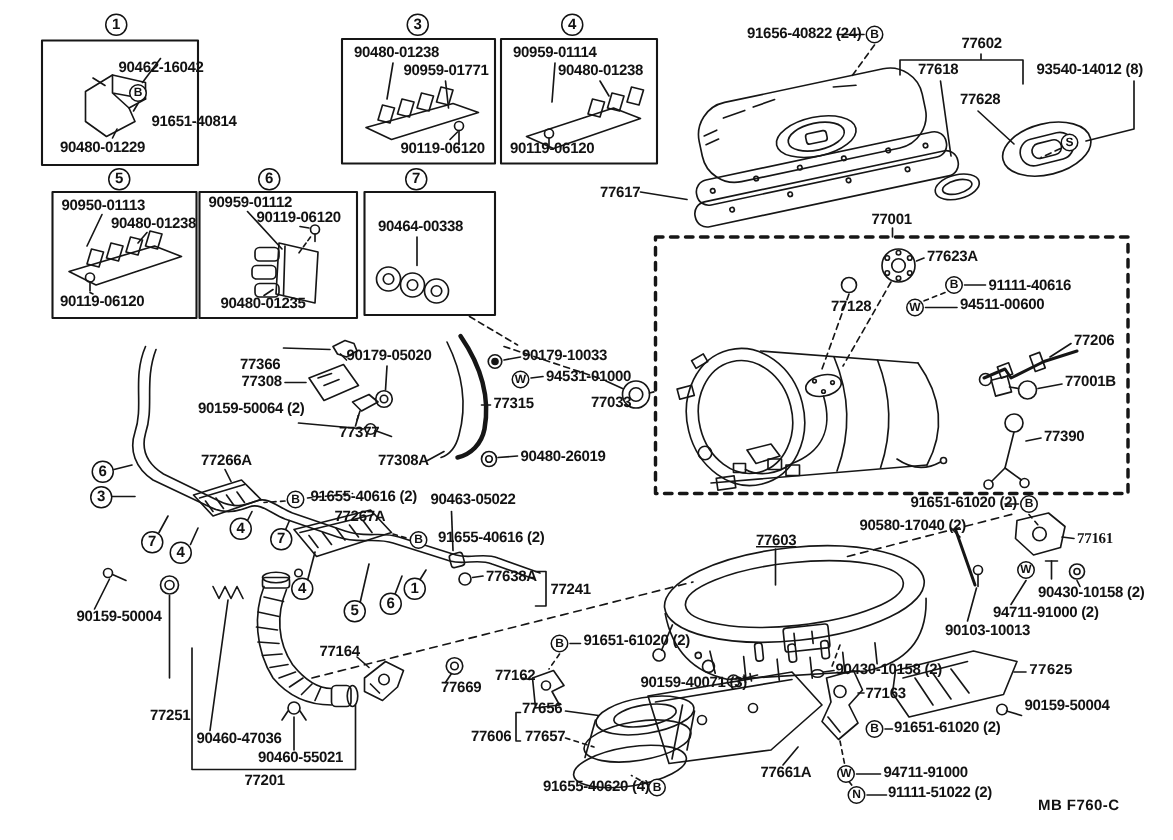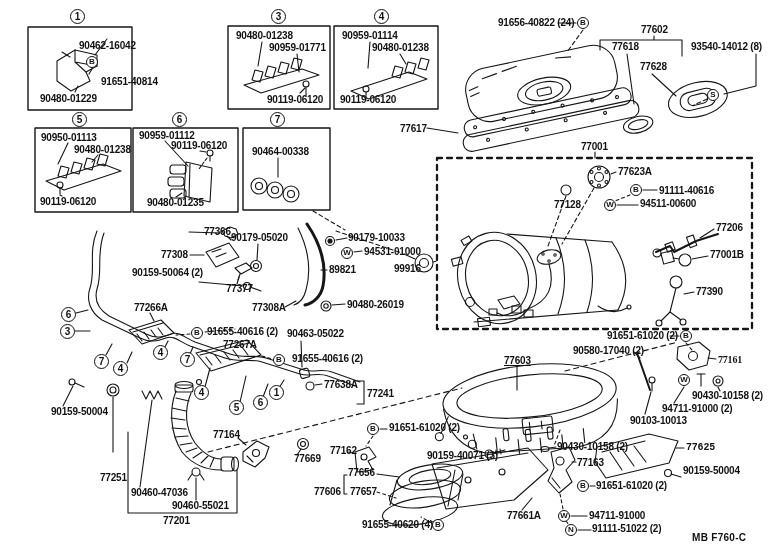--- a/index.html
+++ b/index.html
@@ -449,27 +449,27 @@
       <span class="lbl" style="left: 716px; top: 223px;">77206</span>
       <span class="lbl" style="left: 710px; top: 250px;">77001B</span>
       <span class="lbl" style="left: 696px; top: 287px;">77390</span>
       <span class="lbl" style="left: 607px; top: 331px;">91651-61020 (2)</span>
       <span class="lbl" style="left: 573px; top: 346px;">90580-17040 (2)</span>
       <span class="lbl" style="left: 718px; top: 355px; font-family: Liberation Serif, serif;">77161</span>
       <span class="lbl" style="left: 692px; top: 391px;">90430-10158 (2)</span>
       <span class="lbl" style="left: 662px; top: 404px;">94711-91000 (2)</span>
       <span class="lbl" style="left: 630px; top: 416px;">90103-10013</span>
       <span class="lbl" style="left: 504px; top: 356px; text-decoration: underline;">77603</span>
-      <span class="lbl" style="left: 160px; top: 227px; margin-left: 44px;">77366</span>
+      <span class="lbl" style="left: 160px; top: 239px;">77366</span>
       <span class="lbl" style="left: 231px; top: 233px;">90179-05020</span>
       <span class="lbl" style="left: 161px; top: 250px;">77308</span>
       <span class="lbl" style="left: 348px; top: 233px;">90179-10033</span>
       <span class="lbl" style="left: 364px; top: 247px;">94531-01000</span>
-      <span class="lbl" style="left: 329px; top: 265px;">89821</span>
-      <span class="lbl" style="left: 394px; top: 264px;">99916</span>
+      <span class="lbl" style="left: 329px; top: 265px;">77315</span>
+      <span class="lbl" style="left: 394px; top: 264px;">77033</span>
       <span class="lbl" style="left: 132px; top: 268px;">90159-50064 (2)</span>
       <span class="lbl" style="left: 226px; top: 284px;">77377</span>
       <span class="lbl" style="left: 347px; top: 300px;">90480-26019</span>
       <span class="lbl" style="left: 252px; top: 303px;">77308A</span>
       <span class="lbl" style="left: 134px; top: 303px;">77266A</span>
       <span class="lbl" style="left: 207px; top: 327px;">91655-40616 (2)</span>
       <span class="lbl" style="left: 287px; top: 329px;">90463-05022</span>
       <span class="lbl" style="left: 223px; top: 340px;">77267A</span>
       <span class="lbl" style="left: 292px; top: 354px;">91655-40616 (2)</span>
       <span class="lbl" style="left: 324px; top: 380px;">77638A</span>

